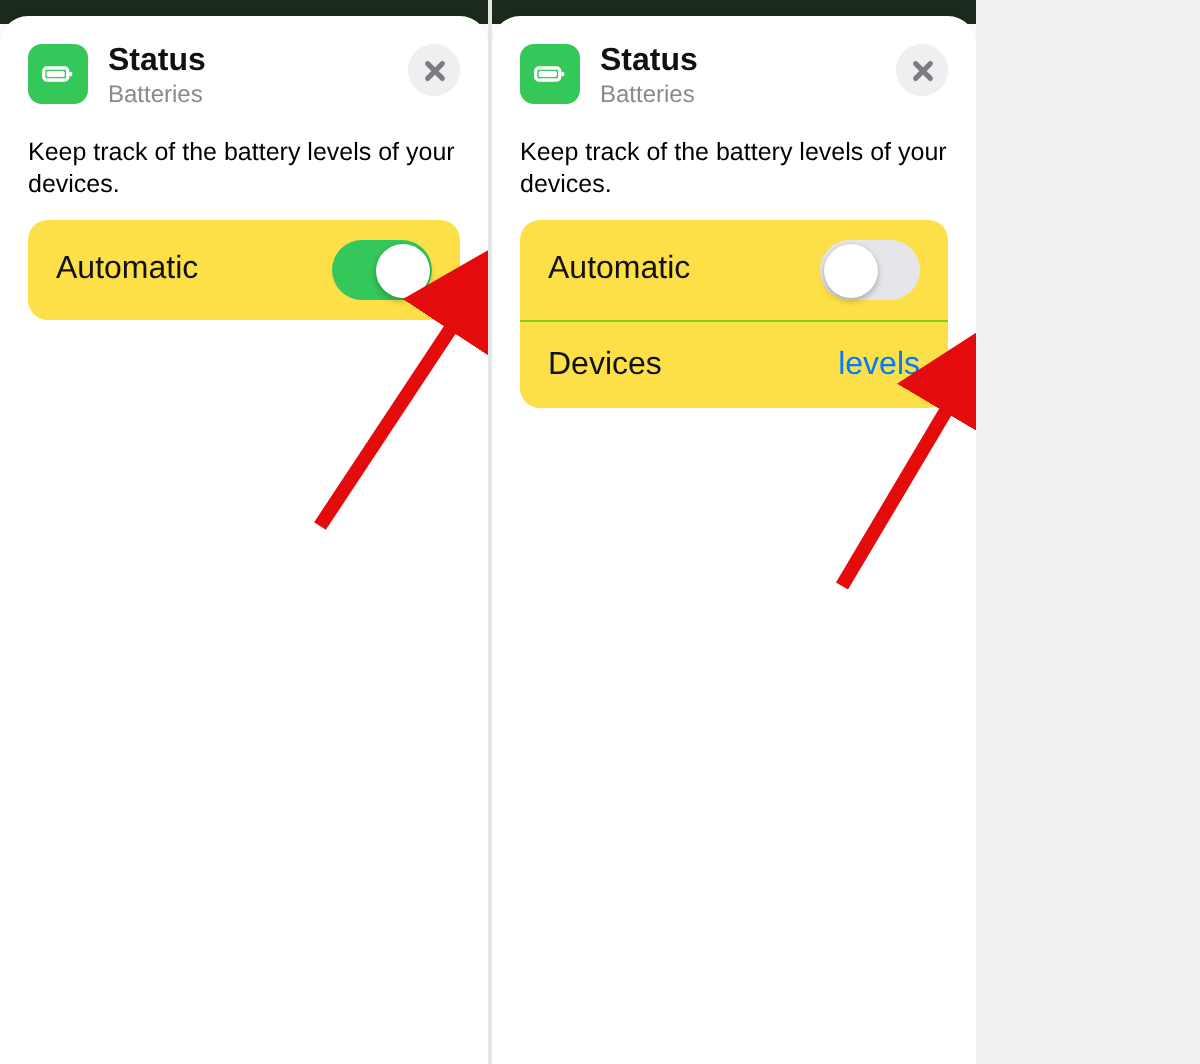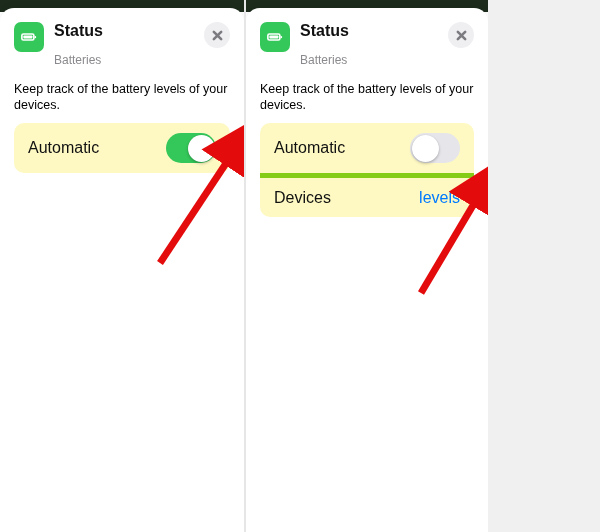--- a/index.html
+++ b/index.html
@@ -35,49 +35,49 @@
     background: #34c759;
     border-radius: 7px;
     display: flex;
     align-items: center;
     justify-content: center;
     flex-shrink: 0;
   }
   .app-icon svg { width: 18px; height: 18px; }
   .titles { margin-left: 10px; flex: 1; }
   .title { font-size: 16px; font-weight: 600; color: #111; line-height: 1.1; }
-  .subtitle { font-size: 12px; color: #8a8a8e; line-height: 1.1; margin-top: 14px; }
+  .subtitle { font-size: 12px; color: #8a8a8e; line-height: 1.1; margin-top: 1px; }
   .close-btn {
     width: 26px; height: 26px;
     background: #efeff2;
     border-radius: 50%;
     display: flex; align-items: center; justify-content: center;
     cursor: pointer;
     flex-shrink: 0;
   }
   .close-btn svg { width: 11px; height: 11px; stroke: #7b7b80; stroke-width: 2.8; }
   .desc {
     font-size: 12.5px;
     color: #000000;
     margin-top: 14px;
     margin-bottom: 10px;
     line-height: 1.3;
   }
   .list {
-    background: #fef9c3;
+    background: #fde047;
     border-radius: 10px;
     overflow: hidden;
   }
   .row {
     display: flex;
     align-items: center;
     padding: 10px 14px;
     min-height: 44px;
   }
-  .row + .row { border-top: 5px solid #84cc16; }
+  .row + .row { border-top: 1px solid #84cc16; }
   .row-label {
     font-size: 16px;
     color: #111;
     flex: 1;
   }
   .row-value {
     font-size: 16px;
     color: #007aff;
     cursor: pointer;
   }

